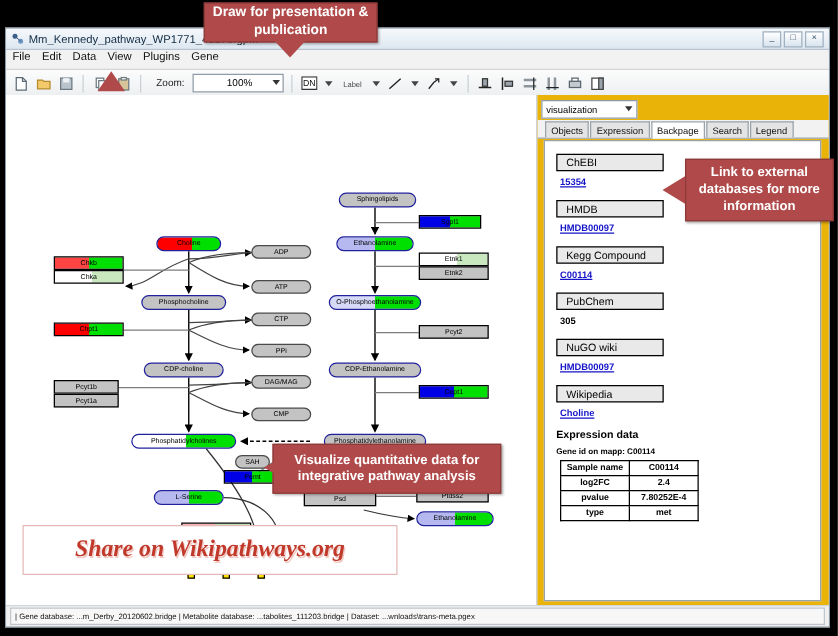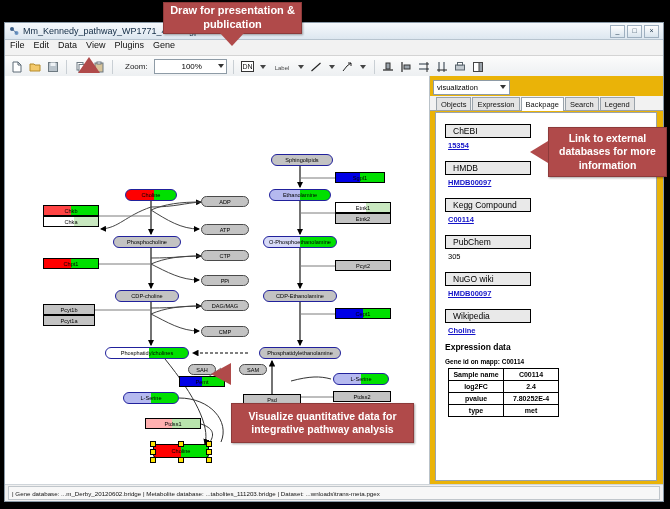--- a/index.html
+++ b/index.html
@@ -64,21 +64,21 @@
     background:#f2f2f2;}
   .tab{font-size:7.5px;padding:2px 4px 1px 4px;border:1px solid #9aa3ab;border-bottom:none;
     background:#e4e4e4;margin-right:1px;color:#111;margin-top:12px;}
   .tab.active{background:#fff;font-weight:normal;padding-bottom:2px;position:relative;top:1px;}
 
   .backpage{position:absolute;left:5px;top:36px;right:6px;bottom:3px;background:#fff;border:1px solid #9aa3ab;
     overflow:hidden;padding:7px 9px;}
   .db-box{display:inline-block;border:1px solid #000;background:#e9e9e9;padding:1px 7px;font-size:8.5px;
     font-weight:normal;color:#000;min-width:70px;}
   .db-link{font-size:7.5px;color:#1414c8;text-decoration:underline;font-weight:bold;margin:3px 0 7px 3px;}
-  .db-plain{font-size:7.5px;color:#000;margin:3px 0 7px 3px;font-weight:normal;}
+  .db-plain{font-size:7.5px;color:#000;margin:3px 0 7px 3px;font-weight:bold;}
   .exprhead{font-size:8.5px;font-weight:bold;margin:6px 0 6px 0;}
   .geneid{font-size:6.5px;font-weight:bold;margin-bottom:3px;}
   table.expr{border-collapse:collapse;margin-left:3px;}
   table.expr td{border:1px solid #000;font-size:7px;padding:2px 4px;text-align:center;min-width:46px;
     font-weight:bold;}
 
   
   .statusbar{position:absolute;left:0;right:0;bottom:0;height:16px;background:#f0f0f0;border-top:1px solid #cfd5da;
     display:flex;align-items:center;}
   .status-inner{margin:1px 3px;flex:1;height:12px;border:1px solid #c0c6cb;background:#f7f7f7;
@@ -507,19 +507,22 @@
   </div>
   <div class="tri" style="left:219px;top:32px;border-left:13px solid transparent;border-right:13px solid transparent;border-top:14px solid #b04a4a;"></div>
 
   <div class="tri" style="left:78px;top:57px;border-left:11px solid transparent;border-right:11px solid transparent;border-bottom:16px solid #b04a4a;"></div>
 
   <div class="callout" style="left:548px;top:127px;width:117px;height:48px;font-size:10.5px;">
     <span>Link  to external databases  for more information</span>
   </div>
   <div class="tri" style="left:530px;top:141px;border-top:11px solid transparent;border-bottom:11px solid transparent;border-right:18px solid #b04a4a;"></div>
 
-  <div class="callout" style="left:231px;top:355px;width:181px;height:38px;font-size:10.5px;margin-top:48px;">
+  <div class="callout" style="left:218px;top:355px;width:181px;height:38px;font-size:10.5px;">
     <span>Visualize quantitative data  for integrative pathway analysis</span>
   </div>
   <div class="tri" style="left:211px;top:363px;border-top:11px solid transparent;border-bottom:11px solid transparent;border-right:20px solid #b04a4a;"></div>
 
+  <div class="share-box">
+    <span>Share on Wikipathways.org</span>
+  </div>
 
 </div>
 
 </body></html>

